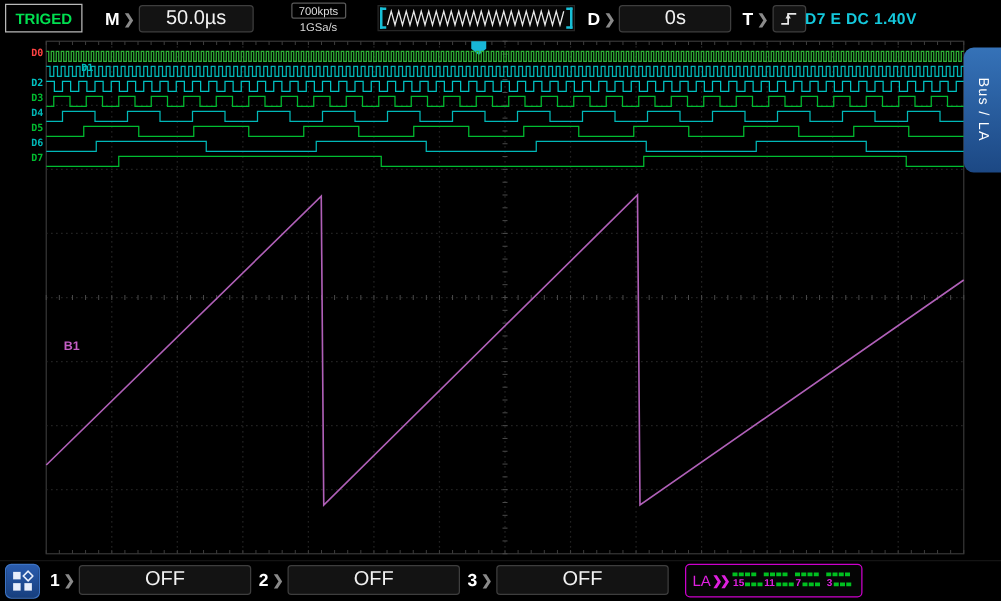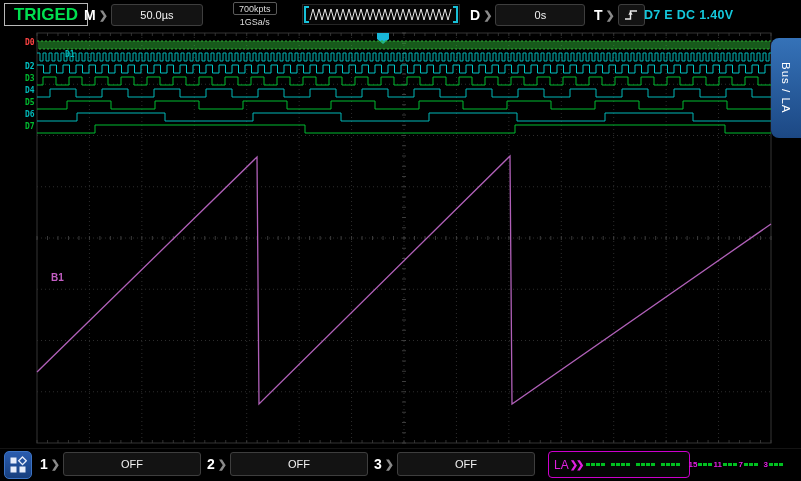--- a/index.html
+++ b/index.html
@@ -6,27 +6,27 @@
   html,body { background:#1a1a1a; font-family:"Liberation Sans", sans-serif; }
   .screen { position:relative; width:801px; height:481px; background:#000; overflow:hidden; }
 
   
   #plot-svg { position:absolute; left:0; top:0; }
   .ch-label { position:absolute; left:25px; font:bold 8px "DejaVu Sans Mono", monospace; letter-spacing:0; }
   #bus-label { position:absolute; left:10px; top:272px; color:#c45ec4; font-weight:bold; font-size:10px;margin-left:41px; }
 
   
   .topbar { position:absolute; left:0; top:0; width:801px; height:30px; background:#000; }
-  .trig-box { position:absolute; left:4px; top:3px; width:84px; height:23px; border:1px solid #b9b9b9;
-              color:#00e050; font-weight:bold; font-size:17px; display:flex; align-items:center; justify-content:center; }
+  .trig-box { position:absolute; left:4px; top:3px; width:62px; height:23px; border:1px solid #b9b9b9;
+              color:#00e050; font-weight:bold; font-size:12px; display:flex; align-items:center; justify-content:center; }
   .tag { position:absolute; display:flex; align-items:center; gap:3px; height:22px; }
   .tag .key { color:#fff; font-weight:bold; font-size:14px; }
   .chev { color:#8a8a8a; font-size:11px; font-weight:bold; }
   .val-box { background:#131313; border:1px solid #3e3e3e; border-radius:3px; height:22px;
-             display:flex; align-items:center; justify-content:center; color:#f2f2f2; font-size:11px; }
+             display:flex; align-items:center; justify-content:center; color:#f2f2f2; font-size:16px; }
   #tag-m { left:84px; top:4px; }
   #acq { position:absolute; left:233px; top:2px; text-align:center; font-size:9px; color:#ddd; }
   #acq .mem { border:1px solid #5a5a5a; border-radius:2px; padding:0 5px; height:13px; line-height:12px; }
   #acq .rate { height:13px; line-height:14px; }
   #preview { position:absolute; left:302px; top:4px; width:158px; height:21px; background:#060606;
              border:1px solid #262626; display:flex; align-items:center; justify-content:center; }
   .bracket { position:absolute; width:5px; height:17px; top:1px; }
   .bracket.l { left:1px; border-left:2px solid #18c0d8; border-top:2px solid #18c0d8; border-bottom:2px solid #18c0d8; }
   .bracket.r { right:1px; border-right:2px solid #18c0d8; border-top:2px solid #18c0d8; border-bottom:2px solid #18c0d8; }
   #tag-d { left:470px; top:4px; }
@@ -46,21 +46,21 @@
               background:linear-gradient(180deg,#2a5cae,#173f7e); border:1px solid #3c73c4;
               display:flex; align-items:center; justify-content:center; cursor:pointer; }
   .btag { position:absolute; top:3px; display:flex; align-items:center; gap:3px; }
   .btag .key { color:#fff; font-weight:bold; font-size:14px; }
   .off-box { width:138px; height:24px; }
   #btag-1 { left:40px; } #btag-2 { left:207px; } #btag-3 { left:374px; }
   .la-box { position:absolute; left:548px; top:2px; width:142px; height:27px; border:1px solid #cc00cc;
             border-radius:4px; background:#050505; display:flex; align-items:center; padding:0 5px; cursor:pointer; }
   .la-label { color:#e020e0; font-weight:normal; font-size:12px; }
   .la-chev { color:#e020e0; font-size:10px; font-weight:bold; letter-spacing:-2px; margin:0 4px 0 1px; }
-  #la-bits { display:flex; flex-direction:row; gap:2px; }
+  #la-bits { display:flex; flex-direction:column; gap:2px; }
   .la-row { display:flex; align-items:center; }
   .la-grp { display:flex; align-items:center; width:25px; }
   .bit { width:4px; height:3px; background:#00c020; margin-right:1px; display:inline-block; }
   .bitnum { color:#e020e0; font-size:8px; font-weight:bold; margin-right:1px; line-height:1; }
 </style>
 </head>
 <body>
 
 <div class="screen">
 

